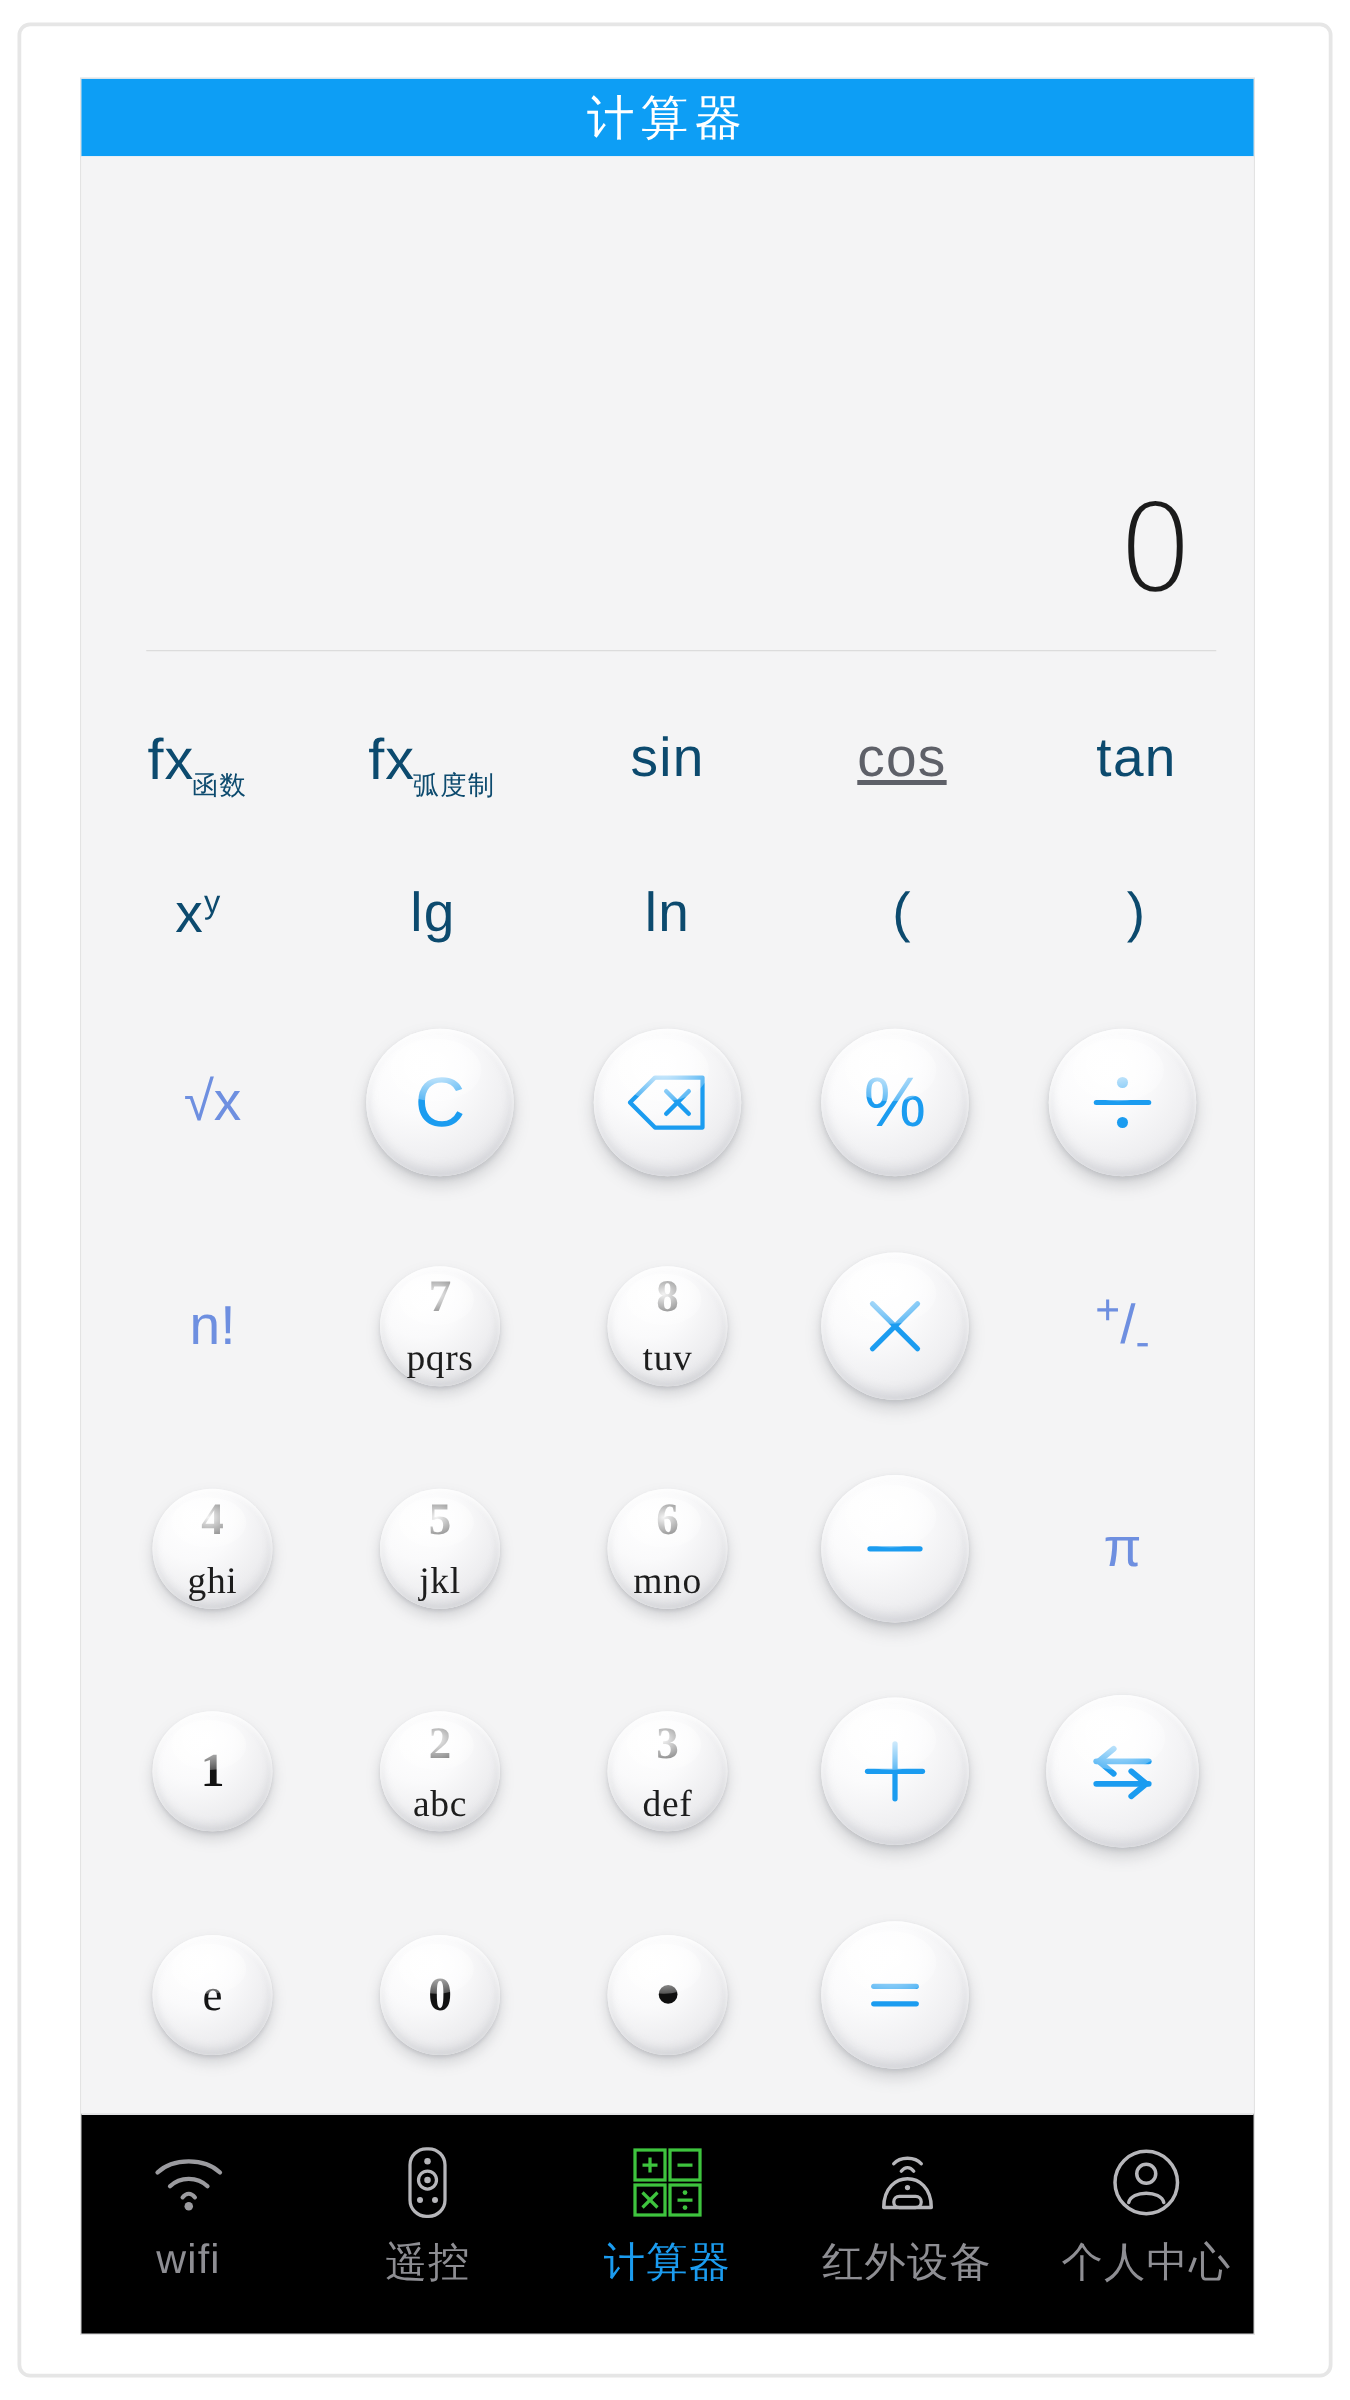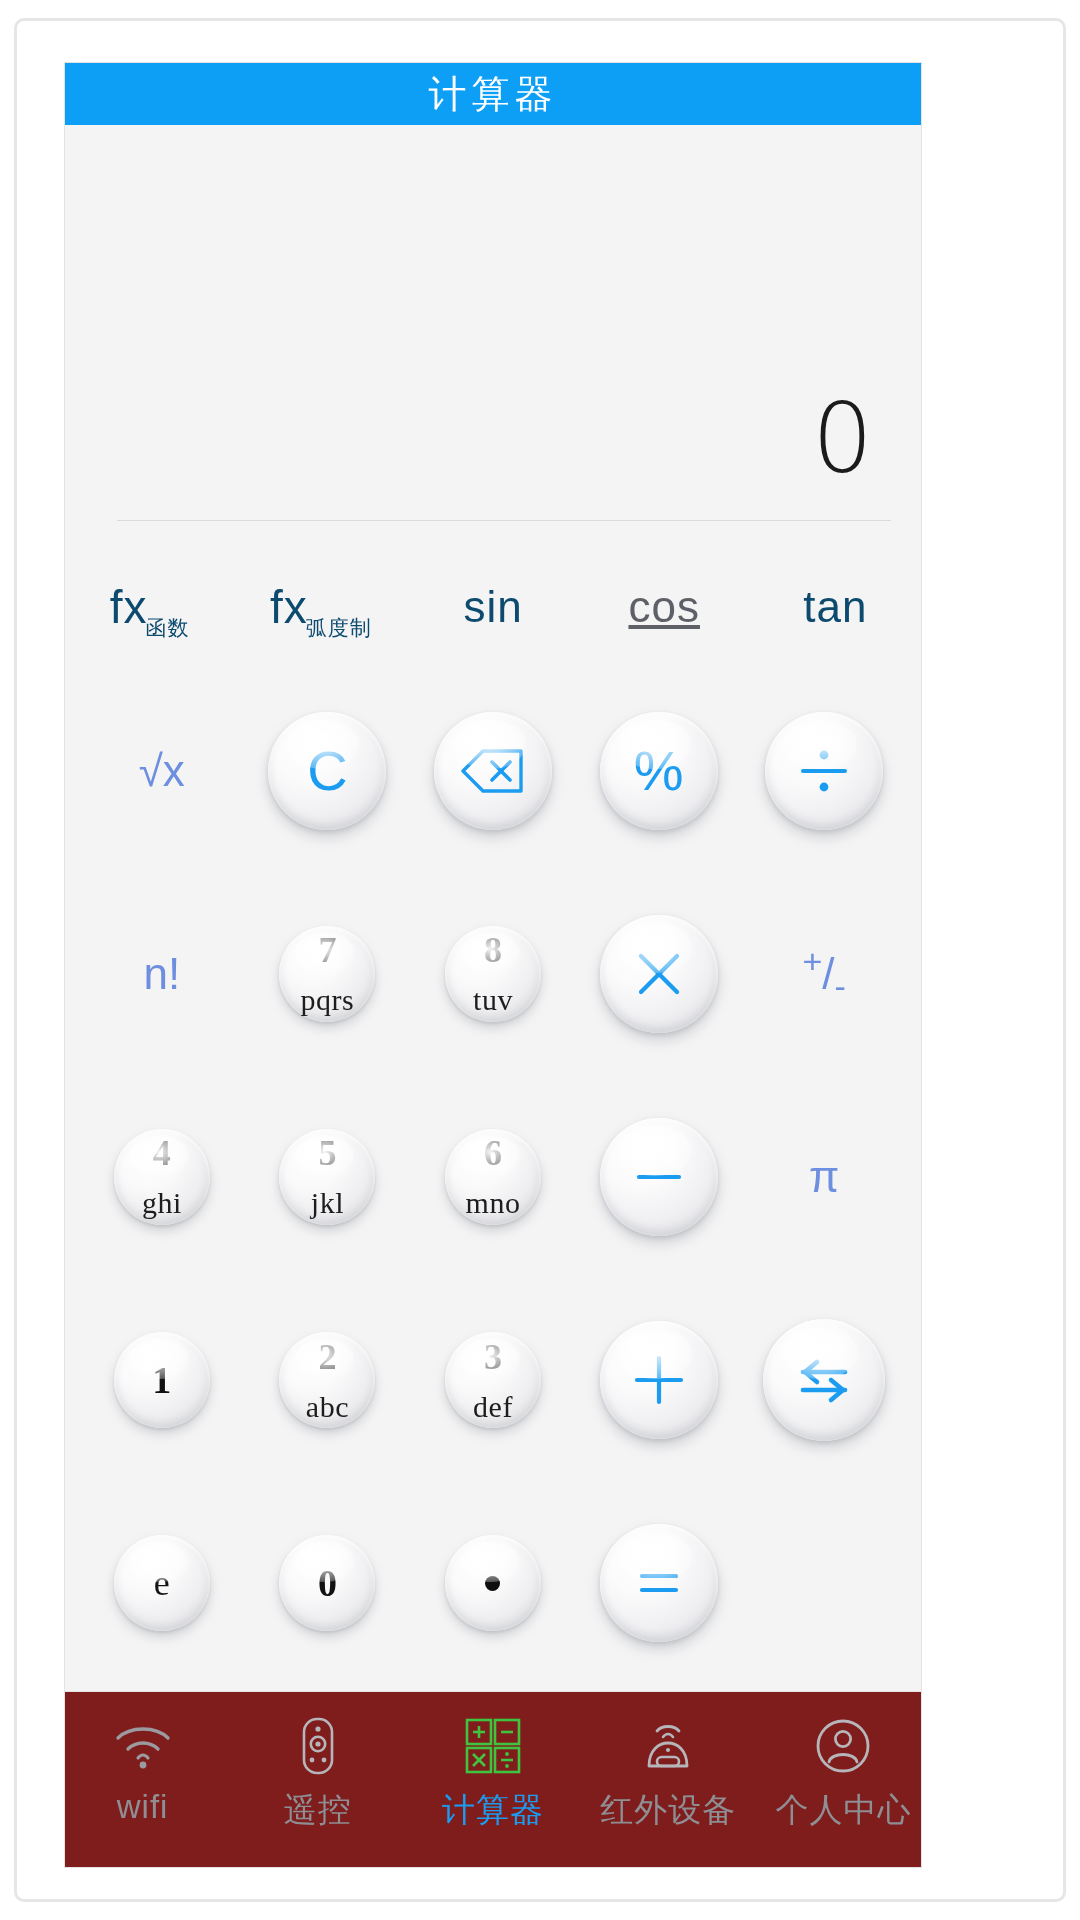--- a/index.html
+++ b/index.html
@@ -15,21 +15,21 @@
     position: absolute;
     left: 14px; top: 18px;
     width: 1052px; height: 1884px;
     border: 3px solid #e6e6e6;
     border-radius: 10px;
     background: #ffffff;
   }
   #app-panel {
     position: absolute;
     left: 47px; top: 41px;
-    width: 858px; height: 1806px;
+    width: 940px; height: 1806px;
     border: 1px solid #e3e3e3;
     background: #f4f4f5;
     overflow: hidden;
     display: flex;
     flex-direction: column;
   }
 
   
   #header {
     height: 62px;
@@ -233,21 +233,21 @@
       inset 0 2px 4px rgba(255,255,255,0.95),
       inset 0 -5px 9px rgba(163,165,173,0.32);
   }
 
   svg { display: block; }
 
   
   #bottom-nav {
     height: 176px;
     flex: none;
-    background: #7f1d1d;
+    background: #000000;
     border-top: 1px solid #e4e4e6;
     display: flex;
     align-items: flex-start;
     padding-top: 22px;
     gap: 20px;
   }
   .nav-item {
     flex: 1;
     display: flex;
     flex-direction: column;
@@ -294,20 +294,29 @@
         <div class="fn-cell">
           <span class="fx-wrap">
             <span class="fx-main">fx</span><span class="fx-sub">弧度制</span>
           </span>
         </div>
         <div class="fn-cell">sin</div>
         <div class="fn-cell gray">cos</div>
         <div class="fn-cell">tan</div>
       </div>
 
+      <div class="fn-row">
+        <div class="fn-cell">
+          <span><span>x</span><span class="sup">y</span></span>
+        </div>
+        <div class="fn-cell">lg</div>
+        <div class="fn-cell">ln</div>
+        <div class="fn-cell">(</div>
+        <div class="fn-cell">)</div>
+      </div>
 
       <div id="keypad">
 
         <div class="cell">
           <span class="flat-label sqrt">√x</span>
         </div>
         <div class="cell">
           <div class="btn btn-op">
             <span class="op-glyph thin">C</span>
           </div>

